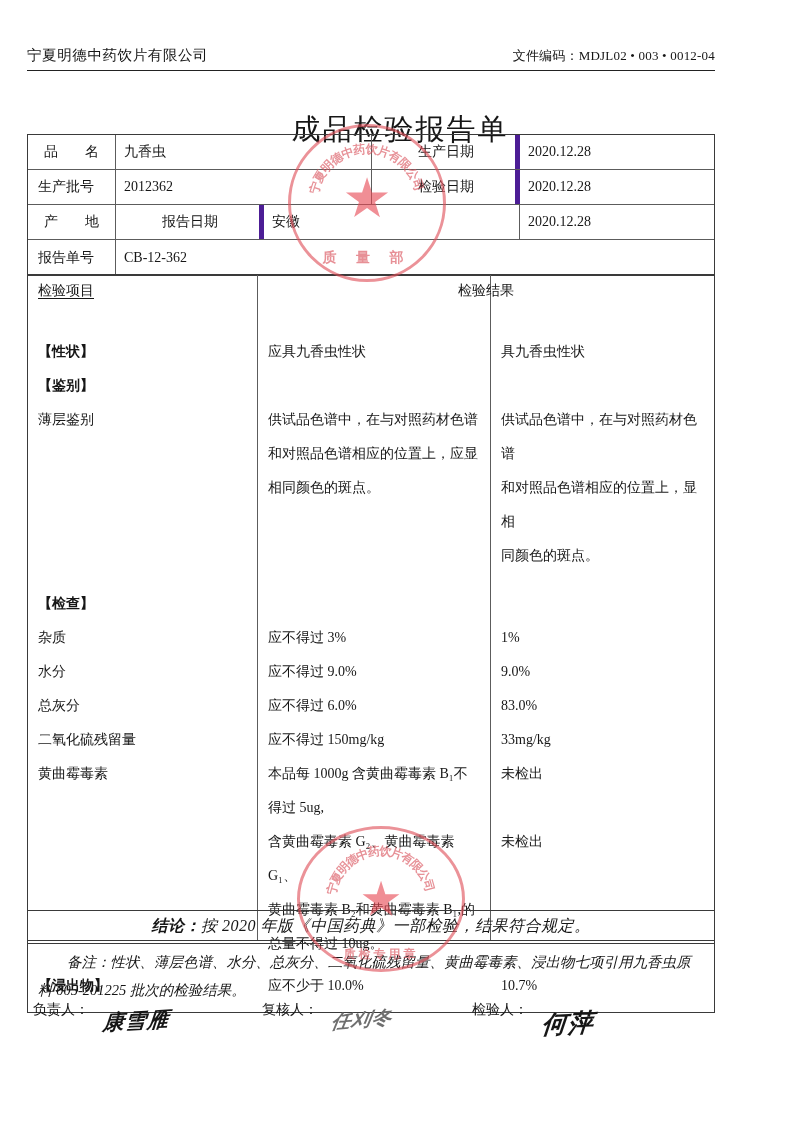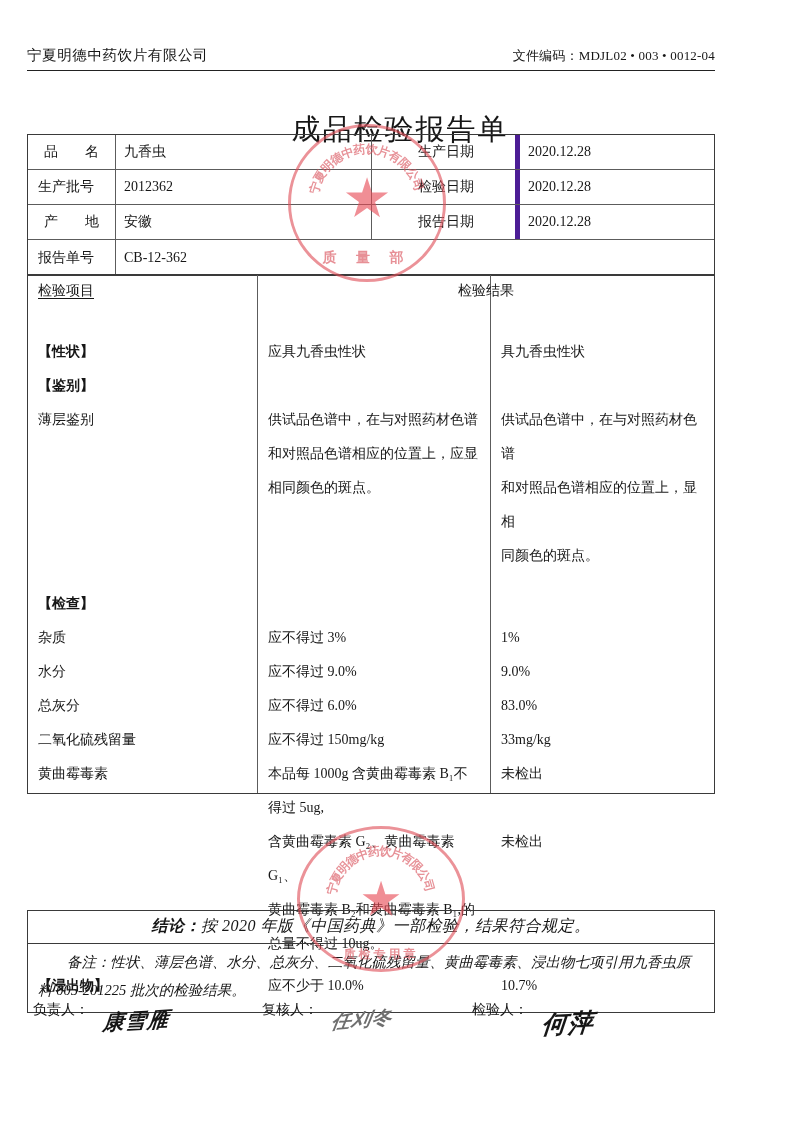--- a/index.html
+++ b/index.html
@@ -88,21 +88,21 @@
   .lab-a { width: 88px; border-right: 1px solid #5c5c5c; justify-content: space-between; padding: 0 10px; }
   .val-a { width: 256px; border-right: 1px solid #5c5c5c; }
   .lab-b { width: 110px; border-right: 5px solid #4c1d95; justify-content: space-between; padding: 0 8px; margin-left: 38px; }
   .val-b { flex: 1; }
   .wide-val { flex: 1; }
   .no-right { border-right: none; }
 
   
   .main-table {
     top: 274px;
-    height: 520px;
+    height: 667px;
   }
   .col-lines {
     position: absolute;
     top: 0; left: 0; right: 0; bottom: 0;
     pointer-events: none;
   }
   .vline {
     position: absolute;
     top: 0;
     bottom: 0;
@@ -308,22 +308,22 @@
       <div class="cell val-a">2012362</div>
       <div class="cell lab-b">检验日期</div>
       <div class="cell val-b">2020.12.28</div>
     </div>
 
     <div class="info-row">
       <div class="cell lab-a" style="justify-content: space-between; padding: 0px 16px;">
           <span>产</span>
           <span>地</span>
         </div>
+      <div class="cell lab-b">报告日期</div>
       <div class="cell val-a">安徽</div>
-      <div class="cell lab-b">报告日期</div>
       <div class="cell val-b">2020.12.28</div>
     </div>
 
     <div class="info-row">
       <div class="cell lab-a">报告单号</div>
       <div class="cell wide-val no-right">CB-12-362</div>
     </div>
 
   </div>
 

